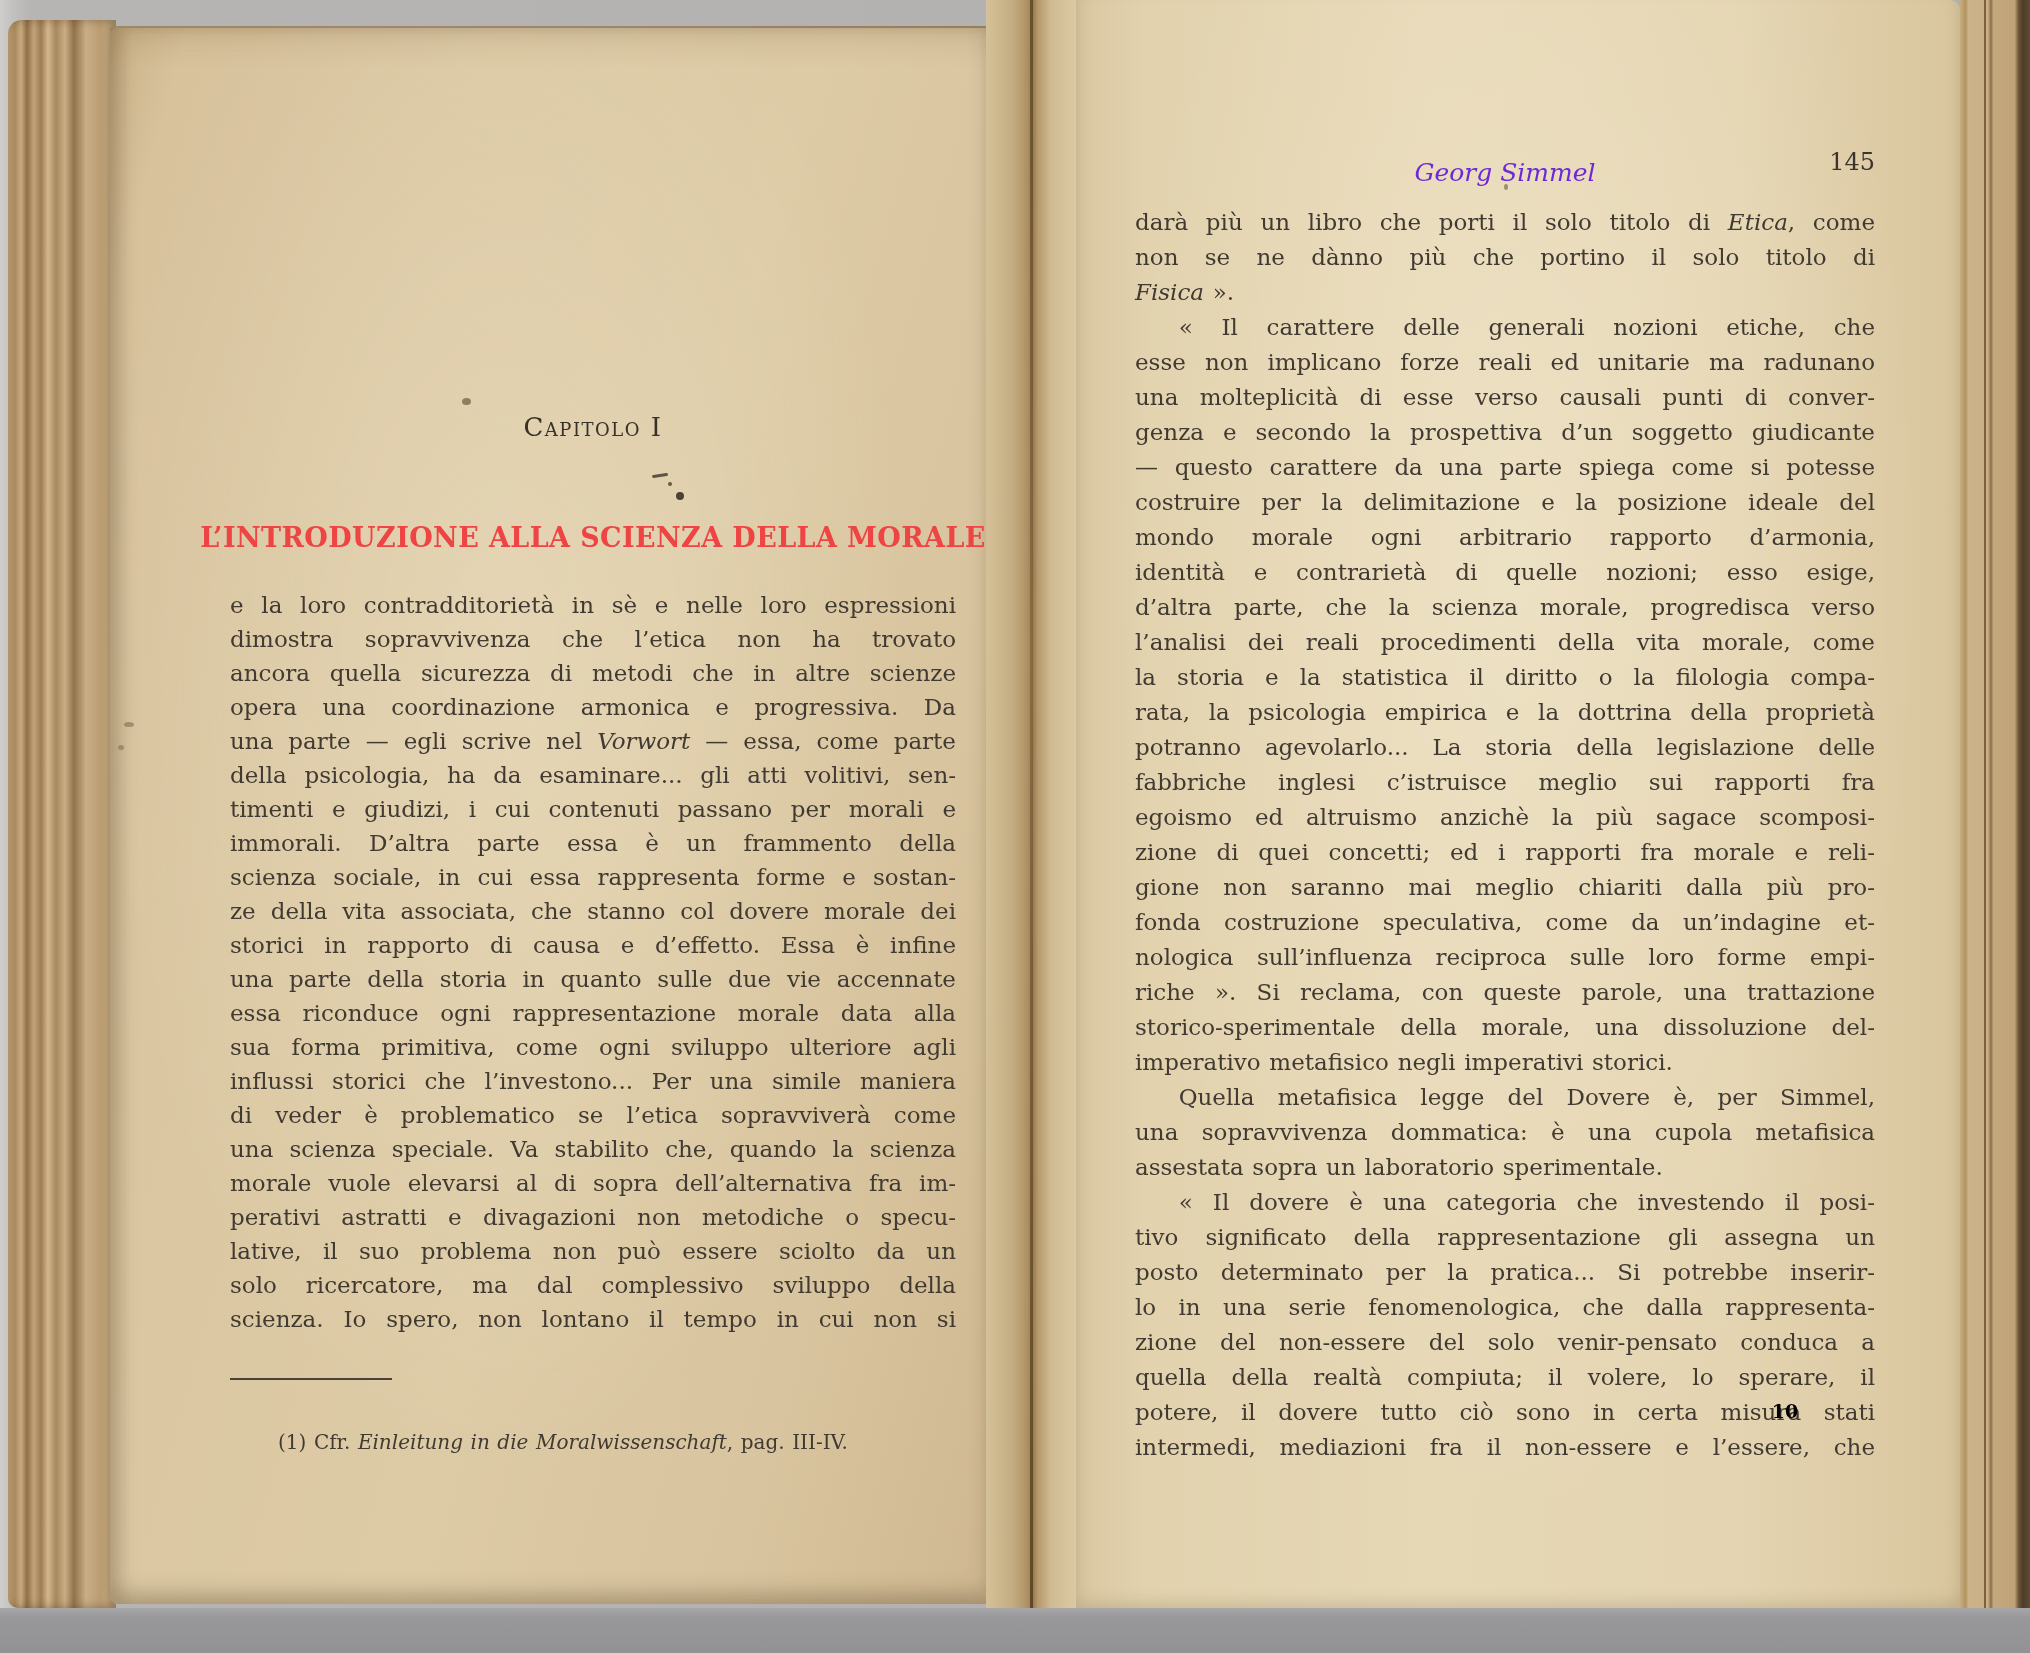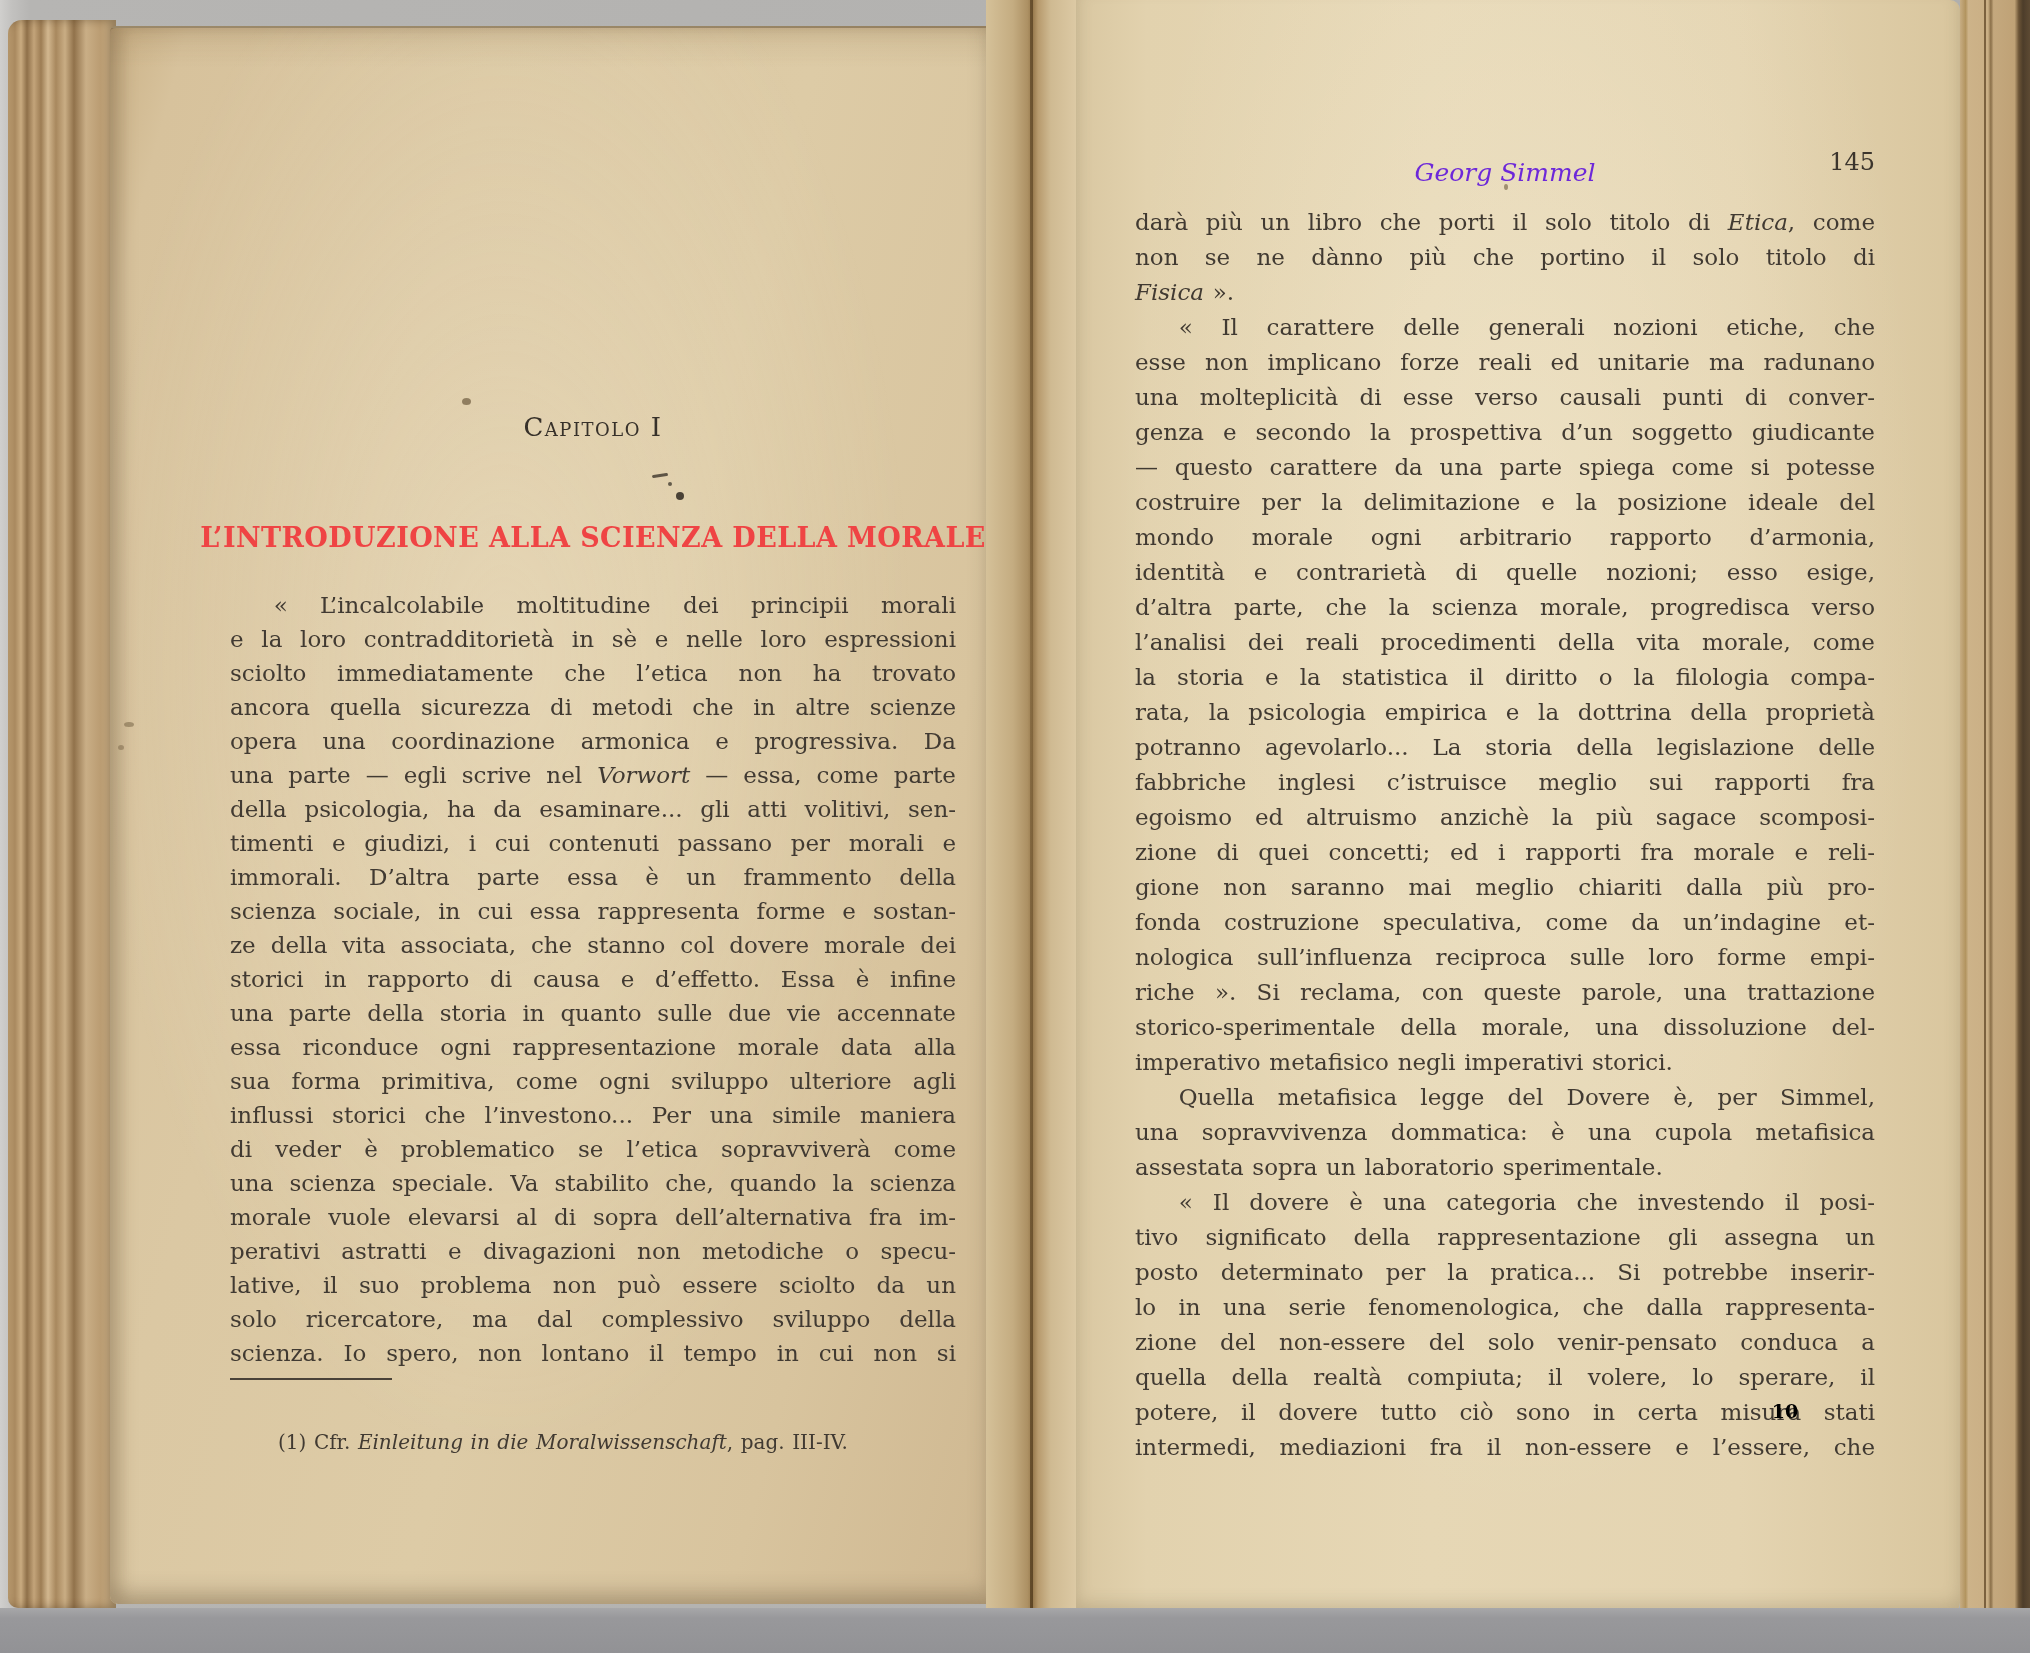--- a/index.html
+++ b/index.html
@@ -148,23 +148,22 @@
 <span class="speck s5"></span>
 <span class="ink-dash"></span>
 <span class="ink-dot"></span>
 <span class="ink-dot2"></span>
 
 <div class="chapter-label">Capitolo I</div>
 
 <div class="page-title">L’INTRODUZIONE ALLA SCIENZA DELLA MORALE</div>
 
 <div class="tblock body-left" style="left:230px;top:588px;width:726px;">
-    <div class="line indent">« L’incalcolabile moltitudine dei principii morali</div>
     <div class="line">e la loro contradditorietà in sè e nelle loro espressioni</div>
-    <div class="line">sciolto immediatamente che l’etica non ha trovato</div>
+    <div class="line">dimostra sopravvivenza che l’etica non ha trovato</div>
     <div class="line">ancora quella sicurezza di metodi che in altre scienze</div>
     <div class="line">opera una coordinazione armonica e progressiva. Da</div>
     <div class="line">una parte — egli scrive nel <i>Vorwort</i> — essa, come parte</div>
     <div class="line">della psicologia, ha da esaminare... gli atti volitivi, sen-</div>
     <div class="line">timenti e giudizi, i cui contenuti passano per morali e</div>
     <div class="line">immorali. D’altra parte essa è un frammento della</div>
     <div class="line">scienza sociale, in cui essa rappresenta forme e sostan-</div>
     <div class="line">ze della vita associata, che stanno col dovere morale dei</div>
     <div class="line">storici in rapporto di causa e d’effetto. Essa è infine</div>
     <div class="line">una parte della storia in quanto sulle due vie accennate</div>

